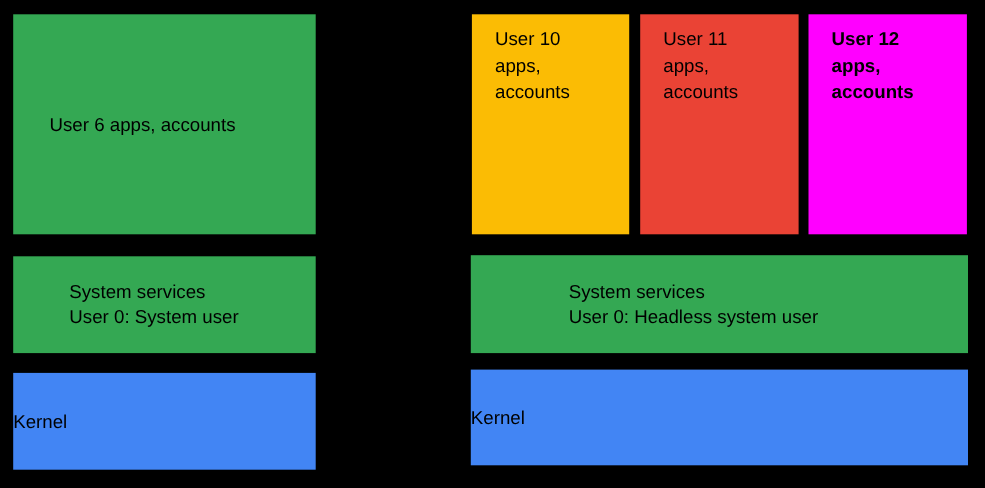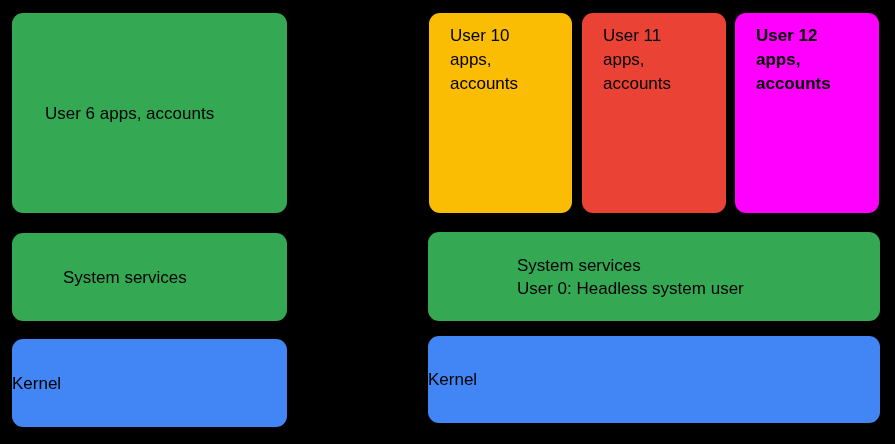--- a/index.html
+++ b/index.html
@@ -14,21 +14,20 @@
     background: #000000;
     overflow: hidden;
     font-family: "Liberation Sans", sans-serif;
     color: #000000;
   }
   .box {
     position: absolute;
     box-sizing: border-box;
     font-size: 17px;
     line-height: 23px;
-    border-radius: 11px;
   }
   
   .vcenter {
     display: flex;
     flex-direction: column;
     justify-content: center;
   }
   .hcenter {
     display: flex;
     align-items: center;
@@ -53,20 +52,21 @@
 <body>
 
 <div class="canvas">
 
   <div class="box vcenter left-apps" style="background-color: rgb(52, 168, 83);">
     <div>User 6 apps, accounts</div>
   </div>
 
   <div class="box vcenter left-system" style="background-color: rgb(52, 168, 83);">
     <div>System services</div>
+    <div>User 0: System user</div>
   </div>
 
   <div class="box hcenter left-kernel" style="background-color: rgb(66, 133, 244);">
     <div>Kernel</div>
   </div>
 
   <div class="box user-box user10-box" style="background-color: rgb(251, 188, 4);">
     <div>User 10</div>
     <div>apps,</div>
     <div>accounts</div>

